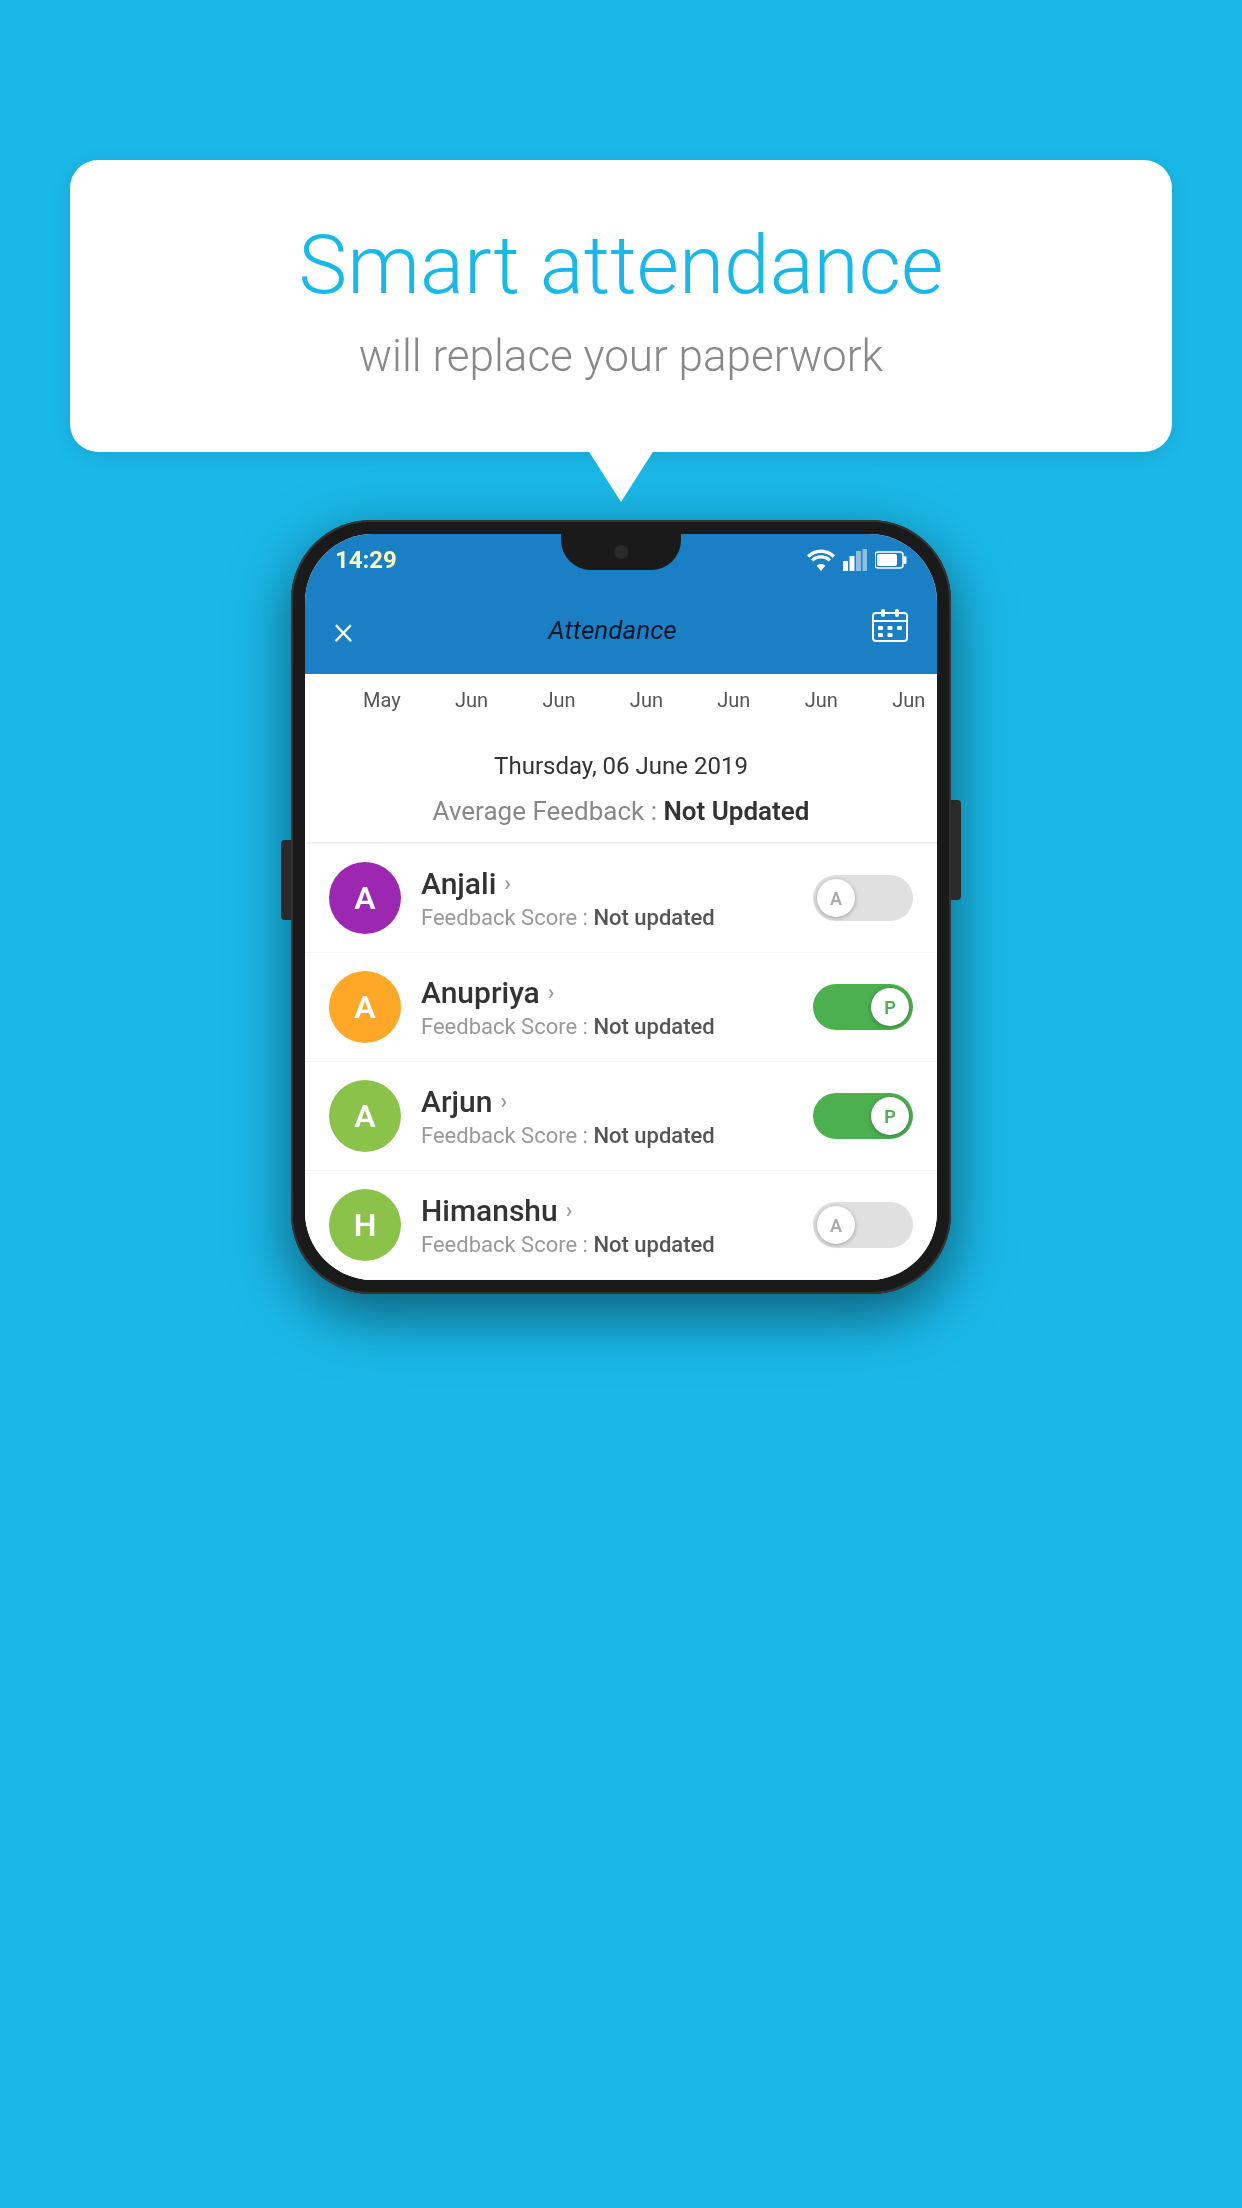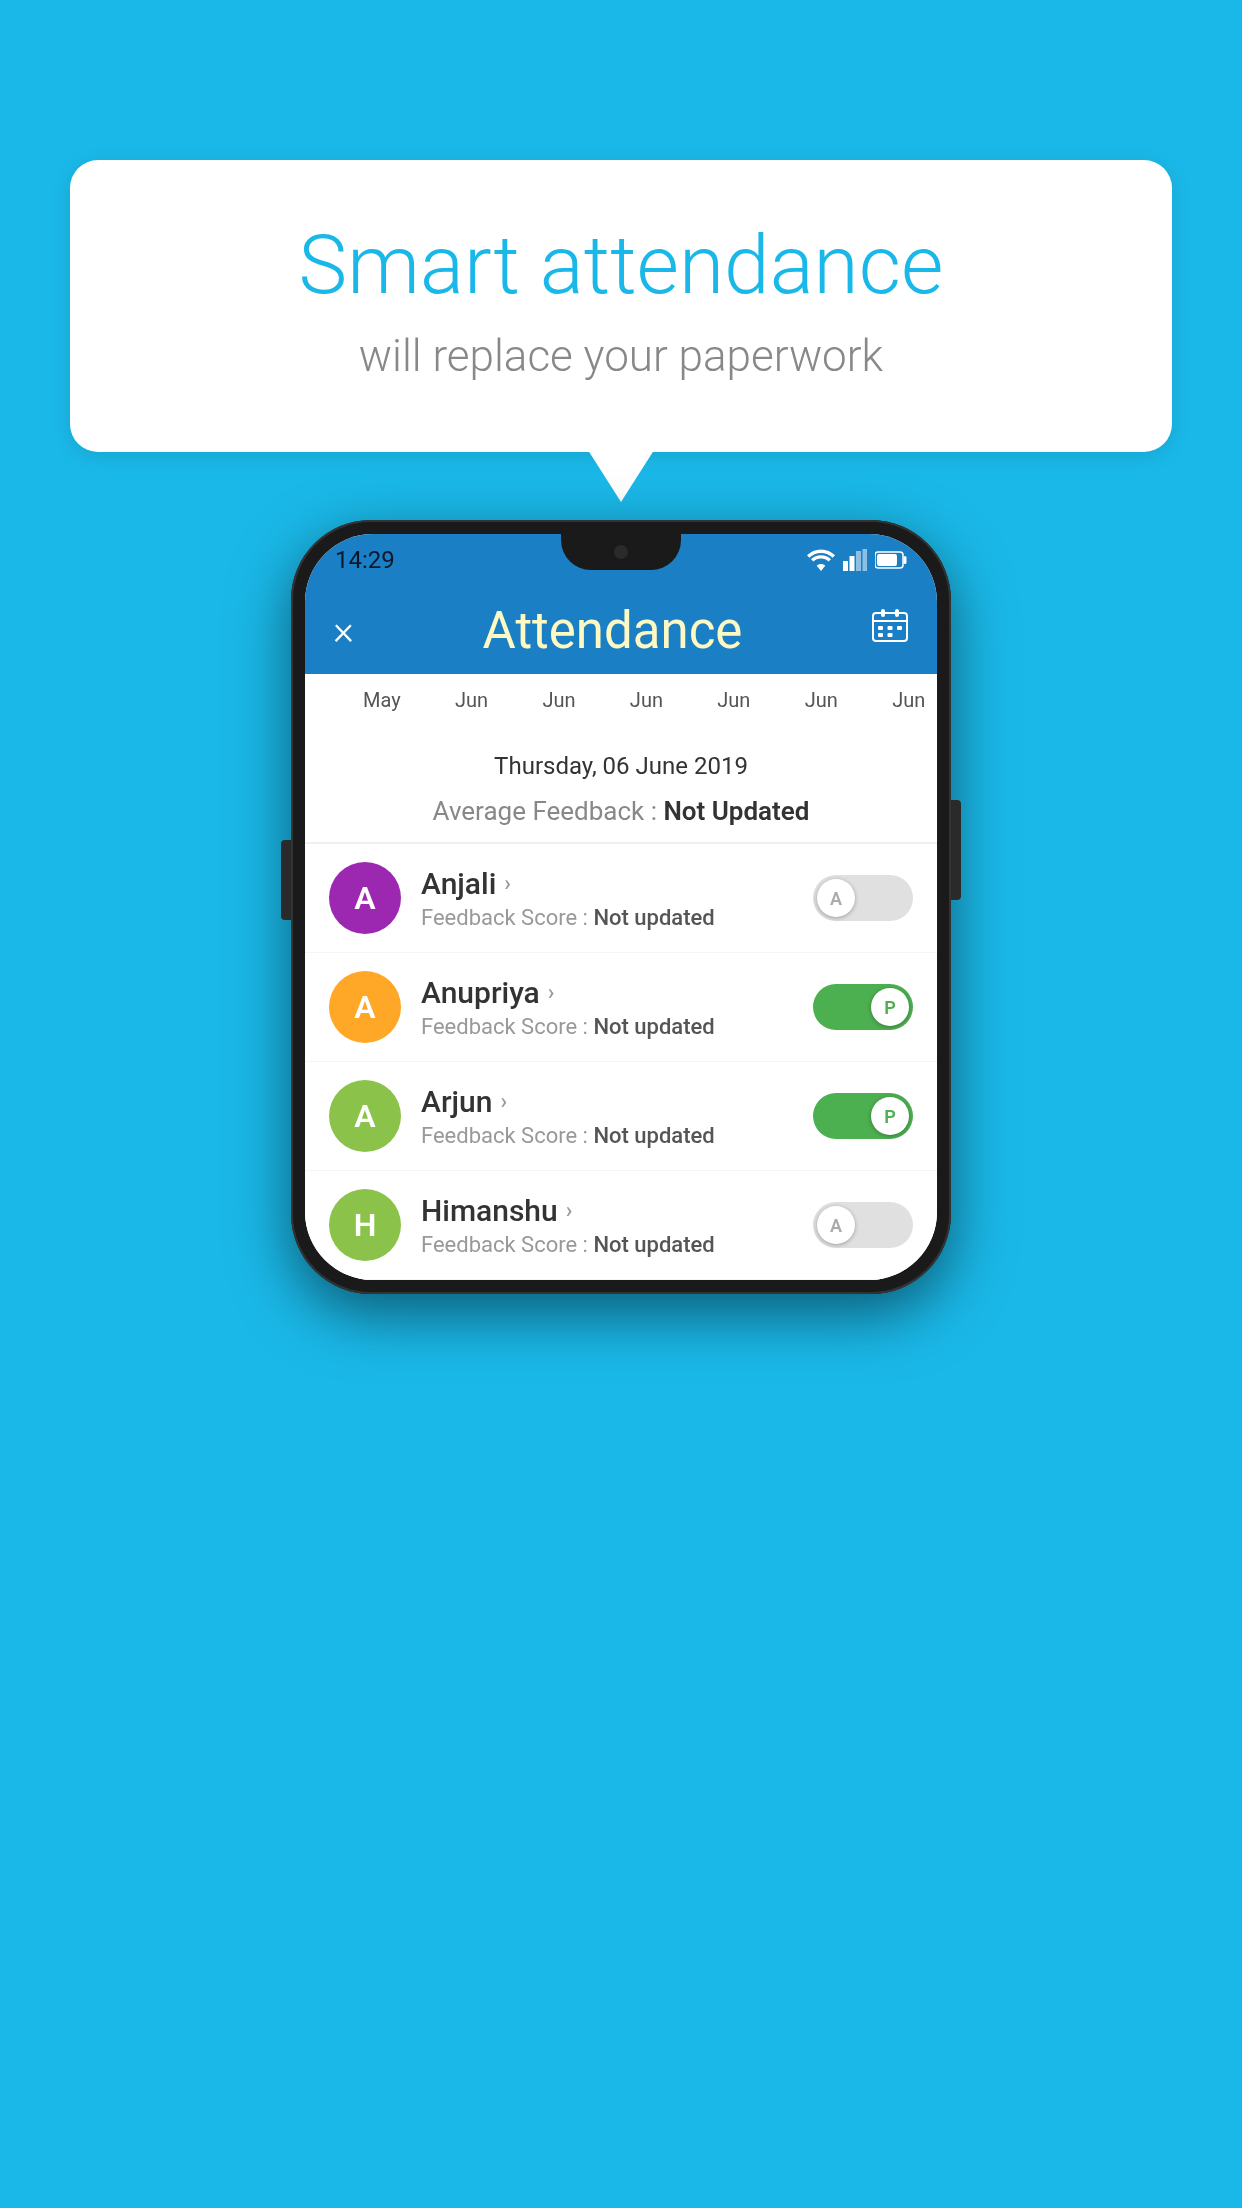--- a/index.html
+++ b/index.html
@@ -137,22 +137,22 @@
     .notch-camera {
       width: 18px;
       height: 18px;
       background: #2a2a2a;
       border-radius: 50%;
       border: 2px solid #1a1a1a;
     }
 
     .status-time {
       font-size: 24px;
-      color: #0f172a;
-      font-weight: 400;
+      color: #fef9c3;
+      font-weight: 700;
     }
 
     .status-icons {
       display: flex;
       align-items: center;
       gap: 8px;
     }
 
     .status-icons svg {
       fill: white;
@@ -162,23 +162,24 @@
     .app-header {
       background: #1a7fc4;
       height: 88px;
       display: flex;
       align-items: center;
       justify-content: space-between;
       padding: 0 28px;
     }
 
     .header-title {
-      font-size: 51px;
-      color: #fef9c3;
+      font-size: 26px;
+      color: #0f172a;
       font-weight: 400;
+      font-style: italic;
     }
 
     .header-icon {
       color: white;
       font-size: 36px;
     }
 
     
     .search-bar-wrap {
       padding: 16px 20px;

